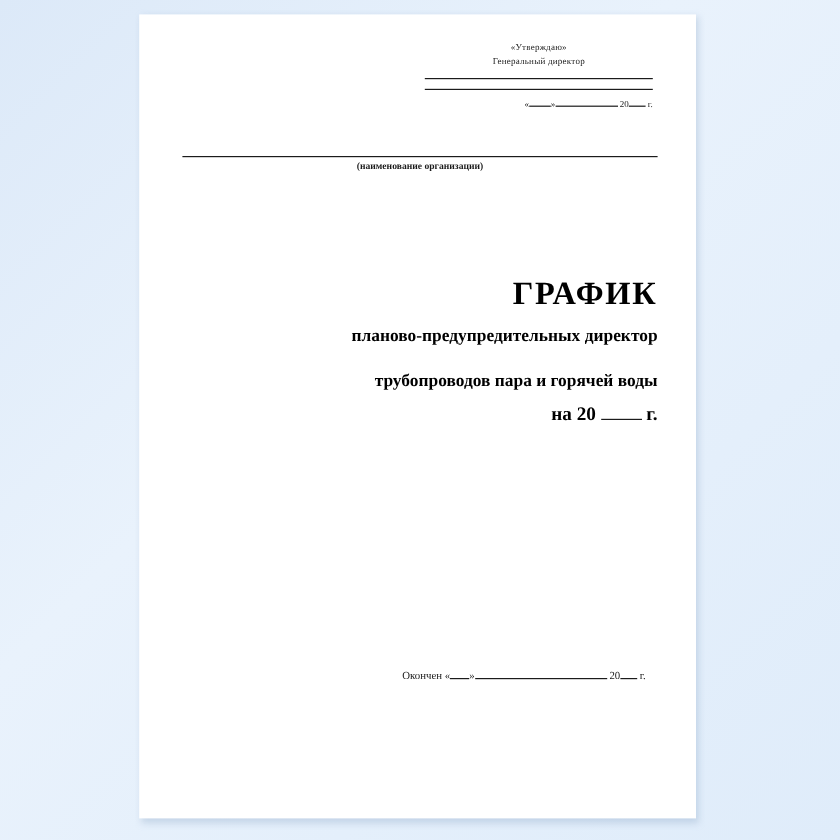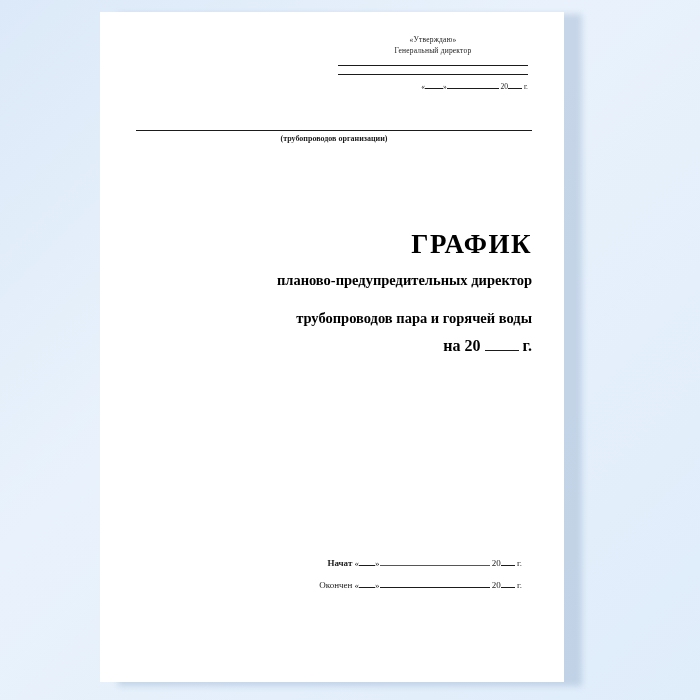--- a/index.html
+++ b/index.html
@@ -23,21 +23,21 @@
     position: absolute;
     left: 118px;
     top: 14px;
     width: 464px;
     height: 672px;
     background: rgba(120, 150, 185, 0.30);
     filter: blur(3px);
   }
   .page {
     position: absolute;
-    left: 100px;
+    left: 116px;
     top: 12px;
     width: 464px;
     height: 670px;
     background: #ffffff;
     box-sizing: border-box;
     padding: 0;
   }
   .inner {
     position: absolute;
     left: 36px;
@@ -171,42 +171,36 @@
         <div class="rule short"></div>
         <div class="date-row">
           <span>«</span><span class="ul w1"></span><span>»</span><span class="ul w2"></span>
           <span>20</span><span class="ul w3"></span>
           <span>г.</span>
         </div>
       </div>
 
       <div class="orgline">
         <div class="bar"></div>
-        <div class="caption">(трубопроводов организации)</div>
+        <div class="caption">(наименование организации)</div>
       </div>
 
       <div class="titleblock">
         <div class="title-main">ГРАФИК</div>
         <div class="title-sub">планово-предупредительных директор</div>
         <div class="title-sub" style="margin-top:16px">трубопроводов пара и горячей воды</div>
         <div class="title-year">
           <span>на 20</span>
           <span class="ul year"></span>
           <span>г.</span>
         </div>
       </div>
 
       <div class="bottomblock">
         <div class="brow">
-          <span class="lbl">Начат</span>
-          <span>«</span><span class="ul b1"></span><span>»</span><span class="ul b2g"></span>
-          <span>20</span><span class="ul b3"></span>
-          <span>г.</span>
-        </div>
-        <div class="brow">
           <span>Окончен</span>
           <span>«</span><span class="ul b1"></span><span>»</span><span class="ul b2"></span>
           <span>20</span><span class="ul b3"></span>
           <span>г.</span>
         </div>
       </div>
 
     </div>
   </div>
 </div>

